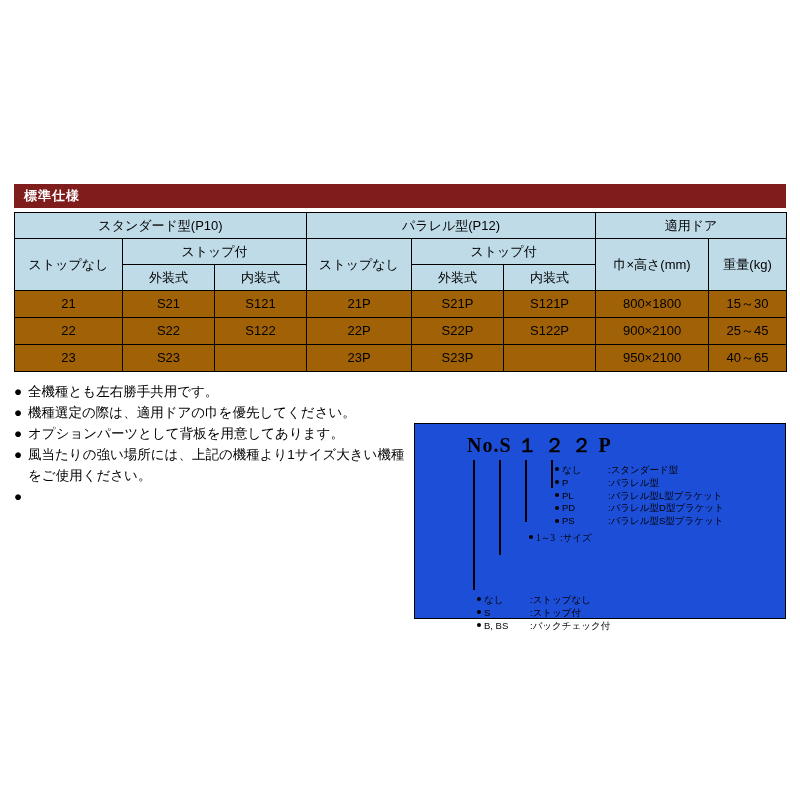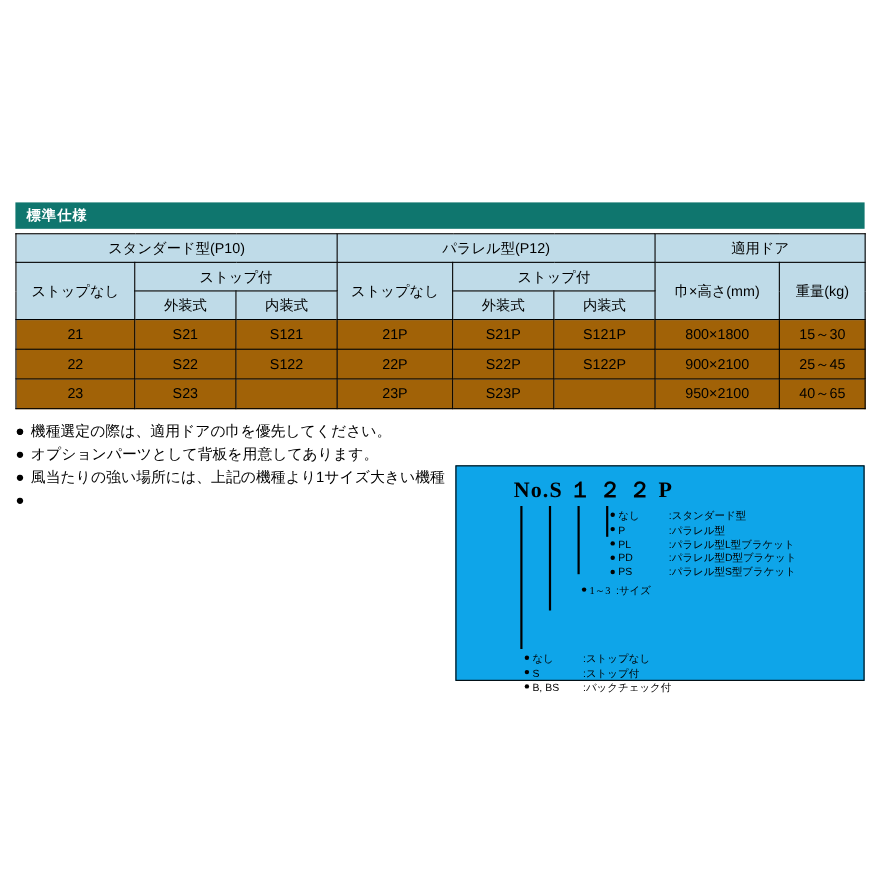--- a/index.html
+++ b/index.html
@@ -28,21 +28,21 @@
     color: #ffffff;
     font-size: 17px;
     font-weight: bold;
     letter-spacing: 2px;
     padding: 6px 10px 7px 10px;
     line-height: 1.1;
   }
 
   
   .sub-bar {
-    background: #0f766e;
+    background: #7f1d1d;
     color: #ffffff;
     font-size: 13px;
     font-weight: bold;
     letter-spacing: 1px;
     padding: 5px 10px 5px 10px;
     margin-top: 4px;
     line-height: 1.1;
   }
 
   
@@ -97,21 +97,21 @@
   }
 
   
   .legend-box {
     position: absolute;
     left: 400px;
     top: 243px;
     width: 372px;
     height: 196px;
     border: 1px solid #000000;
-    background: #0ea5e9;
+    background: #1d4ed8;
     box-sizing: border-box;
   }
   .legend-code {
     position: absolute;
     left: 52px;
     top: 8px;
     font-size: 20px;
     font-weight: bold;
     letter-spacing: 1px;
     font-family: "Liberation Serif", serif;
@@ -214,24 +214,25 @@
         <td>23P</td>
         <td>S23P</td>
         <td></td>
         <td>950×2100</td>
         <td>40～65</td>
       </tr>
     </tbody>
   </table>
 
   <div class="notes">
-    <span class="note-item"><span class="bullet">●</span></span>
+    <span class="note-item"><span class="bullet">●</span><span>全機種とも左右勝手共用です。</span></span>
     <span class="note-item"><span class="bullet">●</span><span>機種選定の際は、適用ドアの巾を優先してください。</span></span>
     <span class="note-item"><span class="bullet">●</span><span>オプションパーツとして背板を用意してあります。</span></span>
     <span class="note-item"><span class="bullet">●</span><span>風当たりの強い場所には、上記の機種より1サイズ大きい機種</span></span>
+    <span class="note-cont">をご使用ください。</span>
     <span class="note-item"><span class="bullet">●</span></span>
   </div>
 
   <div class="legend-box">
     <div class="legend-code">No.S １ ２ ２ P</div>
 
     <div class="leader" style="left:58px; top:36px; height:130px;"></div>
     <div class="leader" style="left:84px; top:36px; height:95px;"></div>
     <div class="leader" style="left:110px; top:36px; height:62px;"></div>
     <div class="leader" style="left:136px; top:36px; height:28px;"></div>

